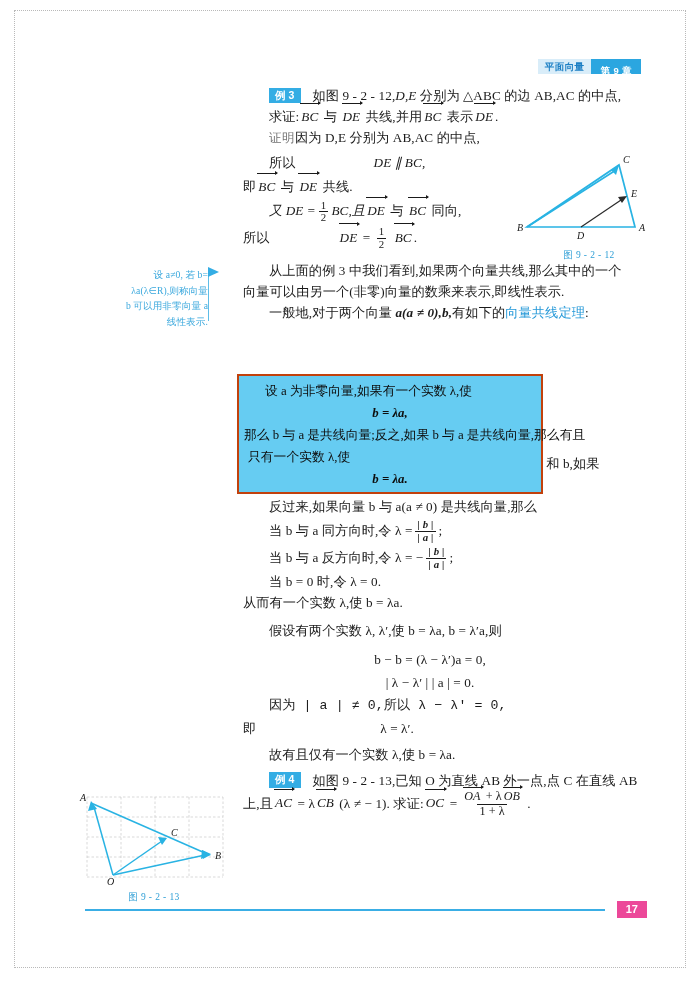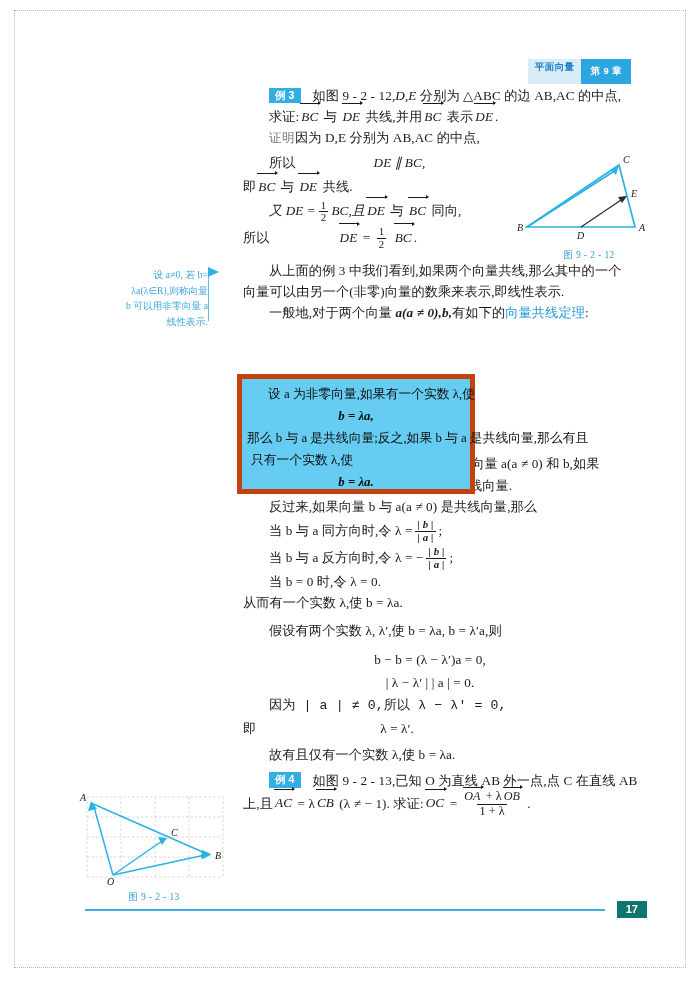--- a/index.html
+++ b/index.html
@@ -18,24 +18,24 @@
     position: absolute;
     left: 14px; top: 10px;
     width: 672px; height: 958px;
     border: 1px dotted #b9b9b9;
     background: #fff;
   }
 
   
   .chap-header {
     position: absolute;
-    right: 54px; top: 48px;
+    right: 44px; top: 48px;
     display: flex;
     align-items: stretch;
-    height: 25px;
+    height: 15px;
     font-family: "Liberation Sans", "DejaVu Sans", sans-serif;
   }
   .chap-header .topic {
     background: #d9edf9;
     color: #1c7fc4;
     font-size: 9.5px;
     line-height: 15px;
     padding: 0 7px;
     letter-spacing: .4px;
     font-weight: 700;
@@ -122,23 +122,23 @@
     position: relative;
     top: -0.5px;
   }
   .frac .num { padding: 0 2px; }
   .frac .den { padding: 0 2px; border-top: 1px solid #1a1a1a; }
 
   
   .thm-box {
     position: absolute;
     left: 222px; top: 363px;
-    width: 238px; height: 120px;
+    width: 306px; height: 120px;
     background: #66ccf2;
-    border: 5px solid #c2410c;
+    border: 2px solid #c2410c;
   }
   .thm-box .tline {
     font-size: 12.8px;
     line-height: 22px;
     color: #0d0d0d;
     white-space: nowrap;
     padding-left: 9px;
   }
   .thm-box .tline.ctr { text-align: center; padding-left: 0; }
 
@@ -183,21 +183,21 @@
   
   .footer-rule {
     position: absolute;
     left: 70px; bottom: 56px;
     width: 520px; height: 2.2px;
     background: #3aaee5;
   }
   .pagenum {
     position: absolute;
     right: 38px; bottom: 49px;
-    background: #0f766e;
+    background: #ec4899;
     color: #fff;
     font-family: "Liberation Sans", "DejaVu Sans", sans-serif;
     font-size: 11px;
     font-weight: 700;
     line-height: 17px;
     padding: 0 9px;
   }
 </style>
 </head>
 <body>

